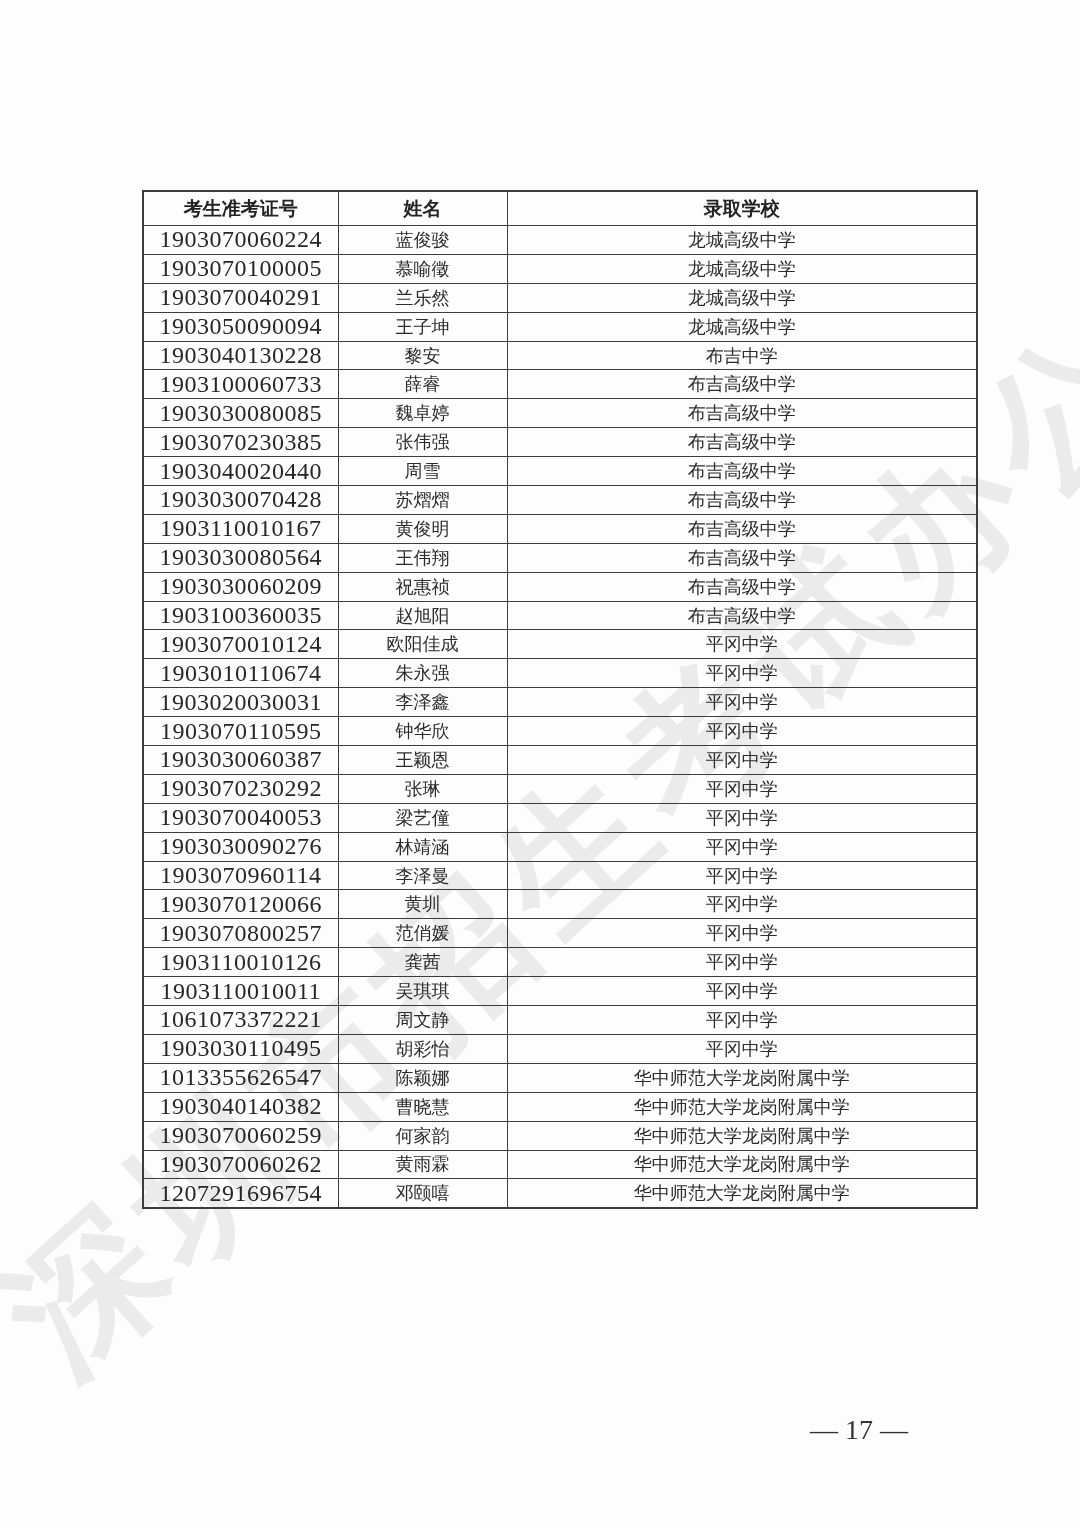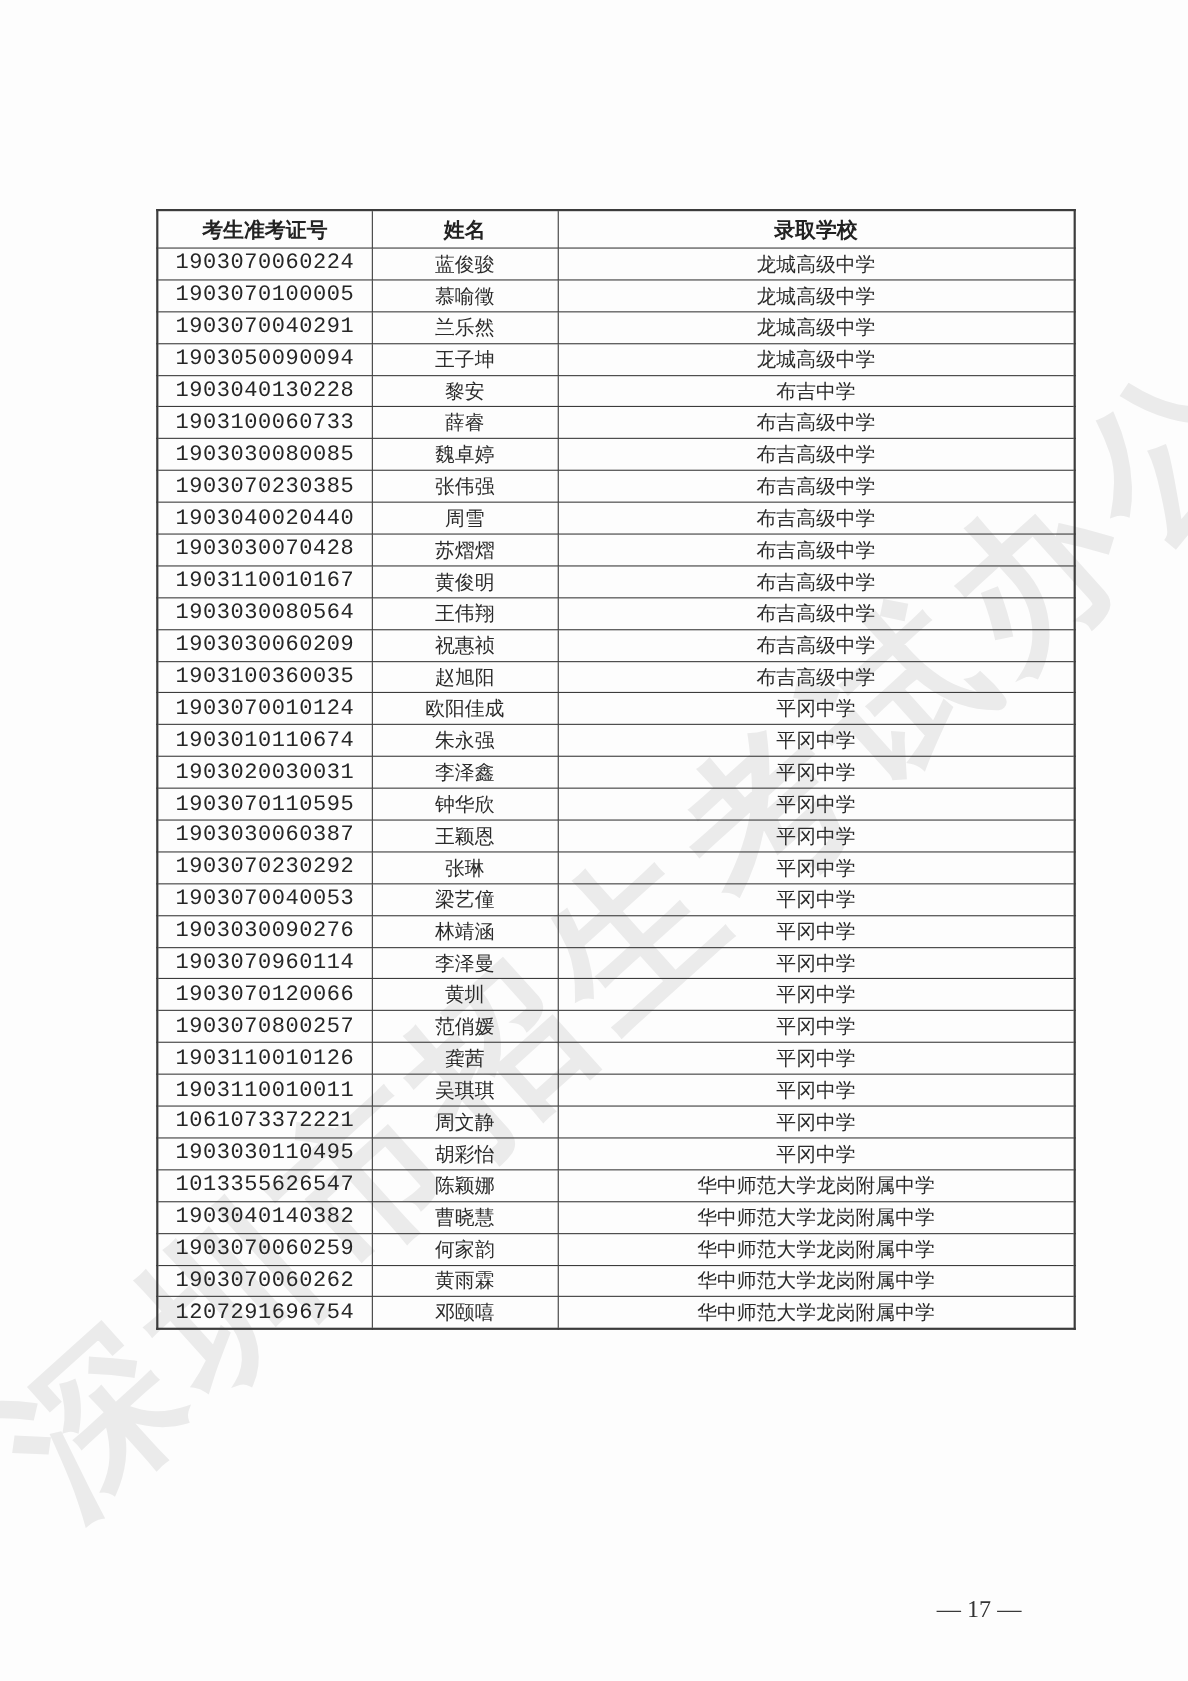--- a/index.html
+++ b/index.html
@@ -65,32 +65,32 @@
     font-weight: bold;
     font-size: 19px;
     color: #222222;
   }
   table.admission td {
     height: 27.9px;
     font-size: 18px;
     color: #2b2b2b;
   }
   table.admission td.exam-no {
-    font-family: Liberation Mono, monospace;
-    font-size: 20px;
+    font-family: Liberation Serif, serif;
+    font-size: 24px;
     letter-spacing: 0.5px;
     color: #262626;
   }
   .page-number {
     position: absolute;
     left: 810px;
-    top: 1450px;
+    top: 1414px;
     width: 160px;
-    text-align: center;
-    font-size: 22px;
+    text-align: left;
+    font-size: 28px;
     color: #333333;
     font-family: "Liberation Serif", "DejaVu Serif", serif;
   }
 </style>
 </head>
 <body>
 
 <div class="page">
 
   <div class="watermark">深圳市招生考试办公室</div>

